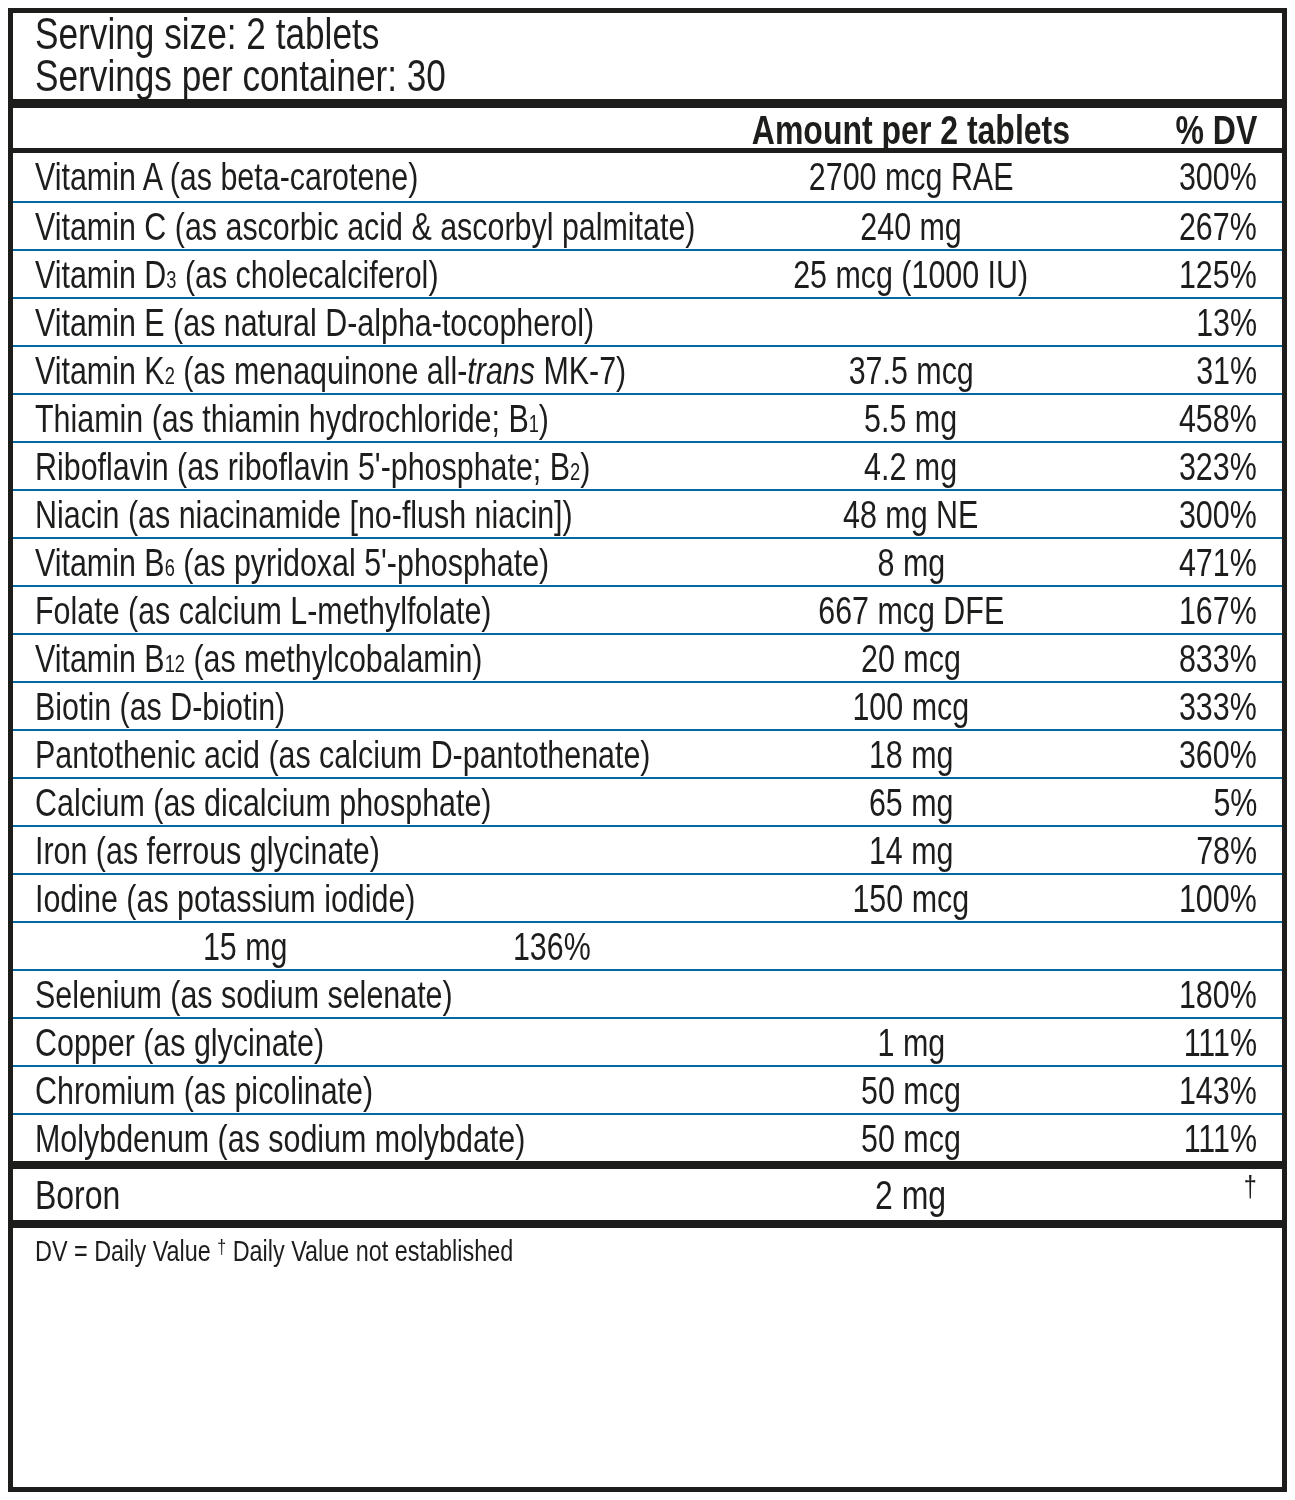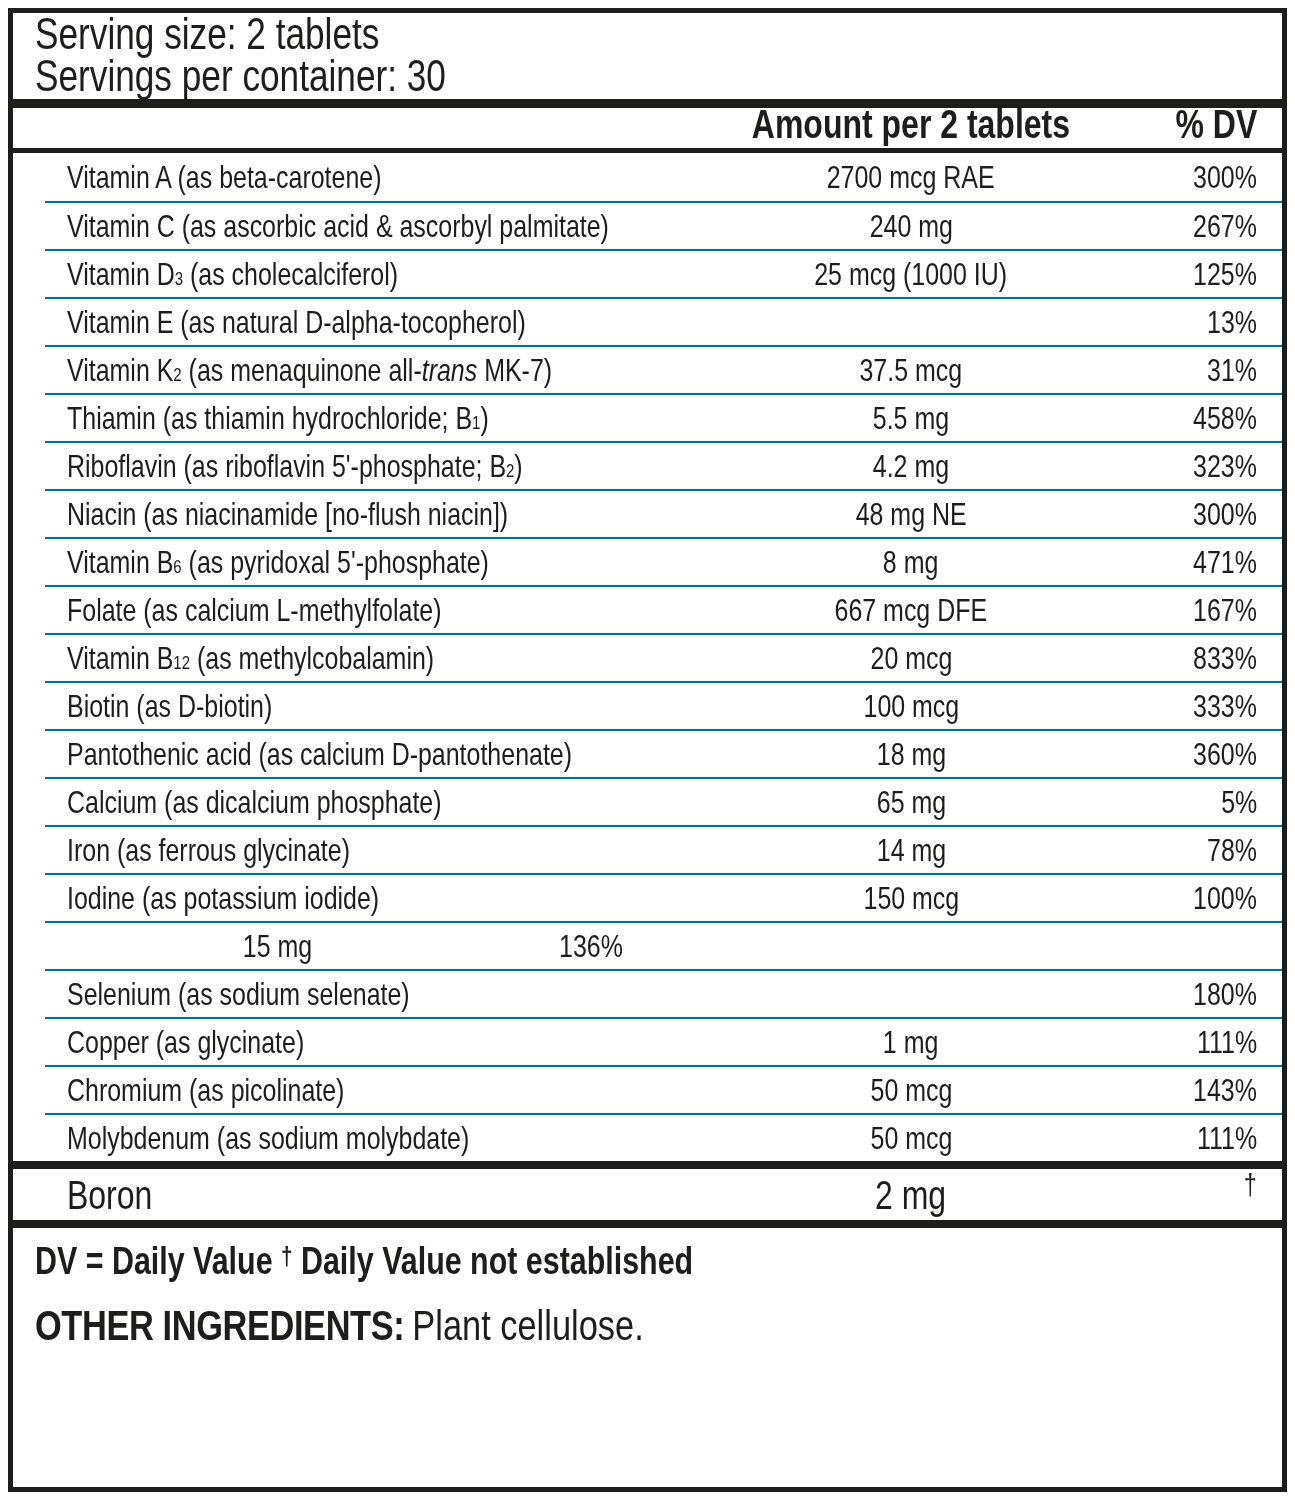--- a/index.html
+++ b/index.html
@@ -43,38 +43,38 @@
   .w2 { right: -41px; transform-origin: right center; }
 
   .serving { font-size: 44px; line-height: 42px; }
   .serving .c { transform: scaleX(0.8); }
 
   .bar  { background: #1d1d1b; }
   .bar-thick { height: 9px; margin-top: 2px; }
   .bar-med   { height: 5px; }
   .bar-foot  { height: 8px; }
 
-  .trow, .header-row { display: flex; align-items: center; margin-left: 32px; }
+  .trow, .header-row { display: flex; align-items: flex-start; }
   .name   { flex: 1 1 auto; min-width: 0; text-align: left; }
   .amount { flex: 0 0 420px; text-align: center; }
   .dv     { flex: 0 0 136px; text-align: right; }
 
   .header-row { height: 40px; line-height: 44px; }
   .header-row .c { font-size: 40px; font-weight: 700; transform: scaleX(0.8); }
 
-  .rows .trow { height: 48px; line-height: 48px; font-size: 32px; }
+  .rows .trow { height: 48px; line-height: 48px; font-size: 39px; }
   .rows .trow + .trow { border-top: 2px solid #0369a1; }
 
   .boron-row { height: 51px; line-height: 52px; font-size: 41px; }
   .dagger { font-size: 30px; position: relative; top: -12px; }
 
   sub { font-size: 0.6em; vertical-align: baseline; line-height: 0; }
   i   { font-style: italic; }
 
-  .footnote { margin-top: 12px; font-size: 39px; line-height: 42px; font-weight: bold; }
+  .footnote { margin-top: 2px; font-size: 30px; line-height: 42px; }
   .footnote .c { transform: scaleX(0.78); }
   .footnote sup { font-size: 0.68em; vertical-align: baseline; position: relative; top: -0.33em; }
 
   .other { margin-top: 16px; font-size: 43px; line-height: 46px; }
   .other .c { transform: scaleX(0.8); }
   .oi-b { font-weight: 700; letter-spacing: -0.5px; }
   .oi-v { margin-left: 10px; }
 </style>
 </head>
 <body>
@@ -225,17 +225,14 @@
   <div class="trow px boron-row">
     <span class="name"><span class="c">Boron</span></span>
     <span class="amount"><span class="c">2 mg</span></span>
     <span class="dv"><span class="c dagger">†</span></span>
   </div>
 
   <div class="bar bar-foot"></div>
 
   <div class="footnote px"><span class="c">DV = Daily Value <sup>†</sup> Daily Value not established</span></div>
 
-  <div class="other px">
-    <span class="c"><span class="oi-b">OTHER INGREDIENTS:</span><span class="oi-v">Plant cellulose.</span></span>
-  </div>
 
 </div>
 
 </body></html>

